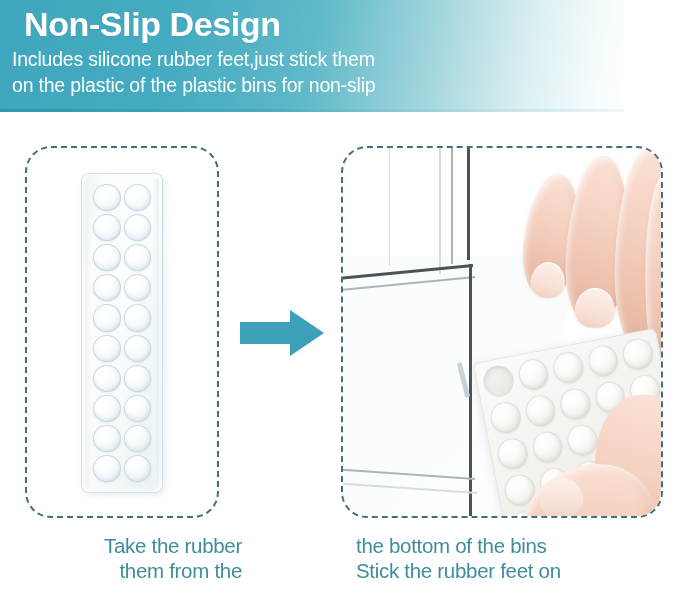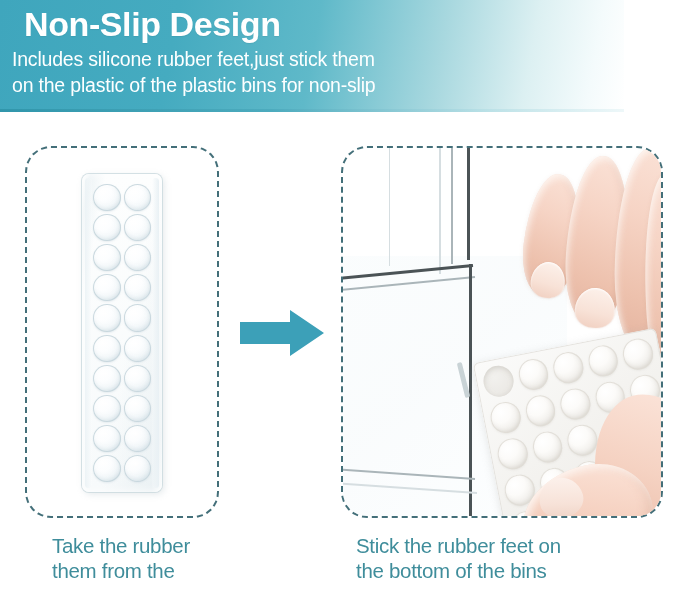--- a/index.html
+++ b/index.html
@@ -168,21 +168,21 @@
     transform:rotate(-6deg);
     border-radius:46% 54% 48% 52%/52% 48% 52% 48%;
     background:linear-gradient(205deg,#fce6dc 0%,#f5d2c2 52%,#e9b9a4 100%);
   }
 
   
   .caption{
     position:absolute;color:#3f8d9b;
     font-size:20.5px;line-height:25px;font-weight:500;letter-spacing:-0.3px;
   }
-  #caption-left{left:52px;top:533px;width:210px;}
+  #caption-left{left:32px;top:533px;width:210px;text-align:right;}
   #caption-right{left:356px;top:533px;width:300px;}
   .caption div{white-space:nowrap;}
 </style>
 </head>
 <body>
 
 <div class="page">
 
   <div class="banner">
     <div class="banner-title">Non-Slip Design</div>
@@ -295,17 +295,17 @@
       <div style="position:absolute;left:118px;top:214px;width:5px;height:36px;background:#c9d3d6;transform:rotate(-14deg);border-radius:2px;"></div>
     </div>
   </div>
 
   <div class="caption" id="caption-left" style="color: rgb(63, 141, 155);">
     <div>Take the rubber</div>
     <div>them from the</div>
   </div>
 
   <div class="caption" id="caption-right" style="color: rgb(63, 141, 155);">
+    <div>the bottom of the bins</div>
     <div>Stick the rubber feet on</div>
-    <div>the bottom of the bins</div>
   </div>
 
 </div>
 
 </body></html>

